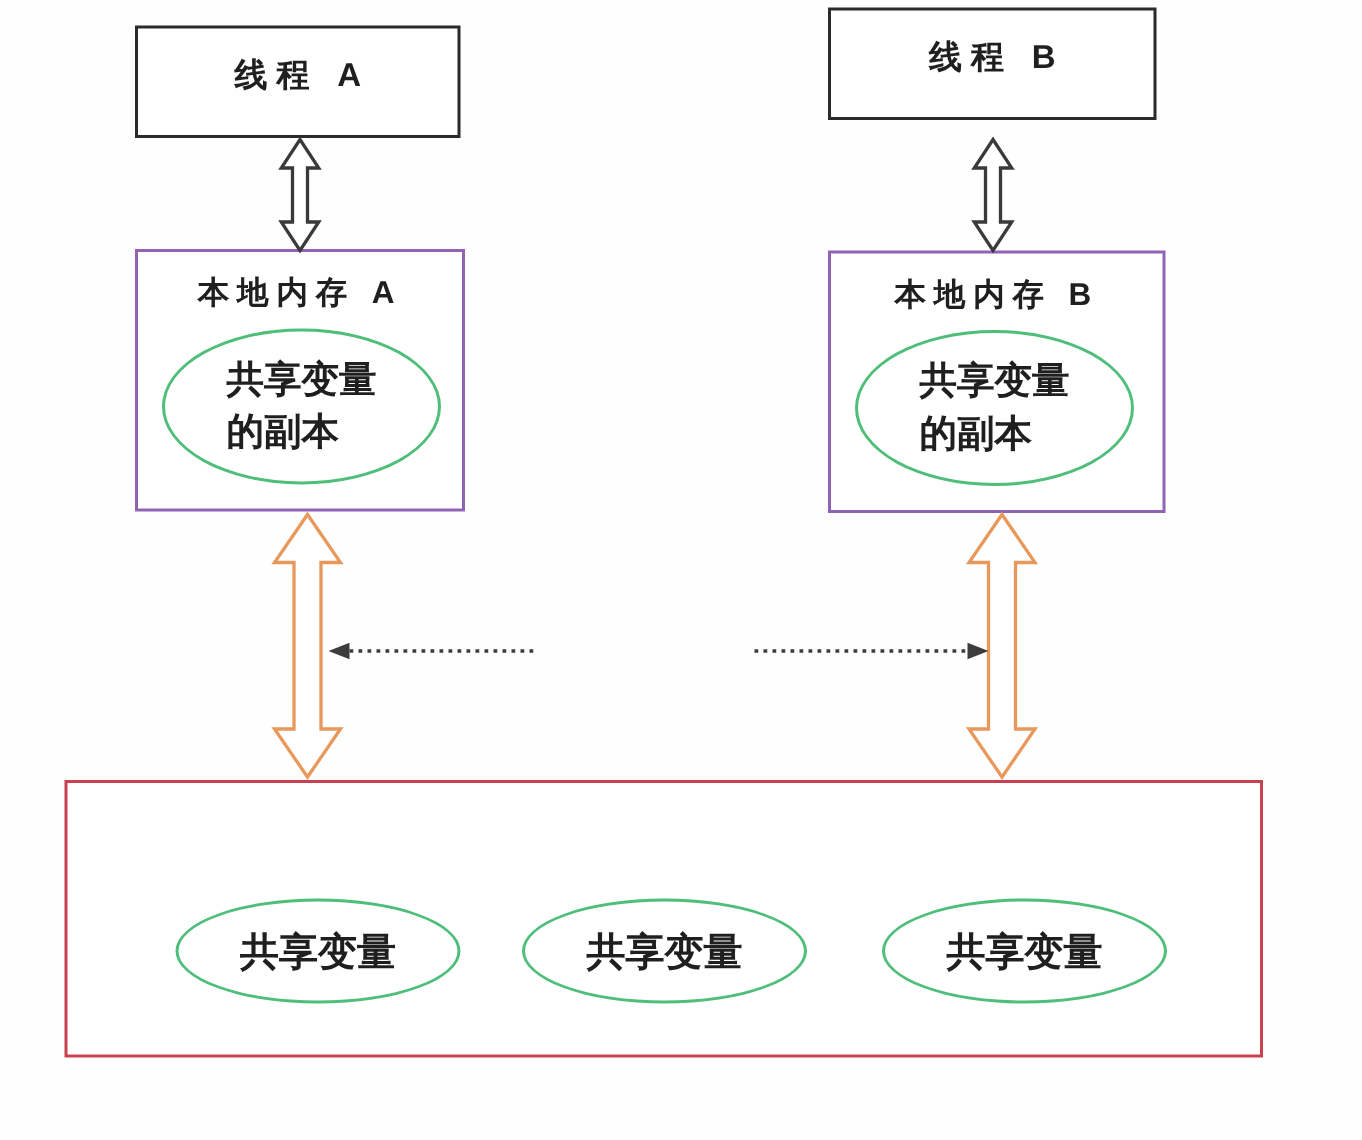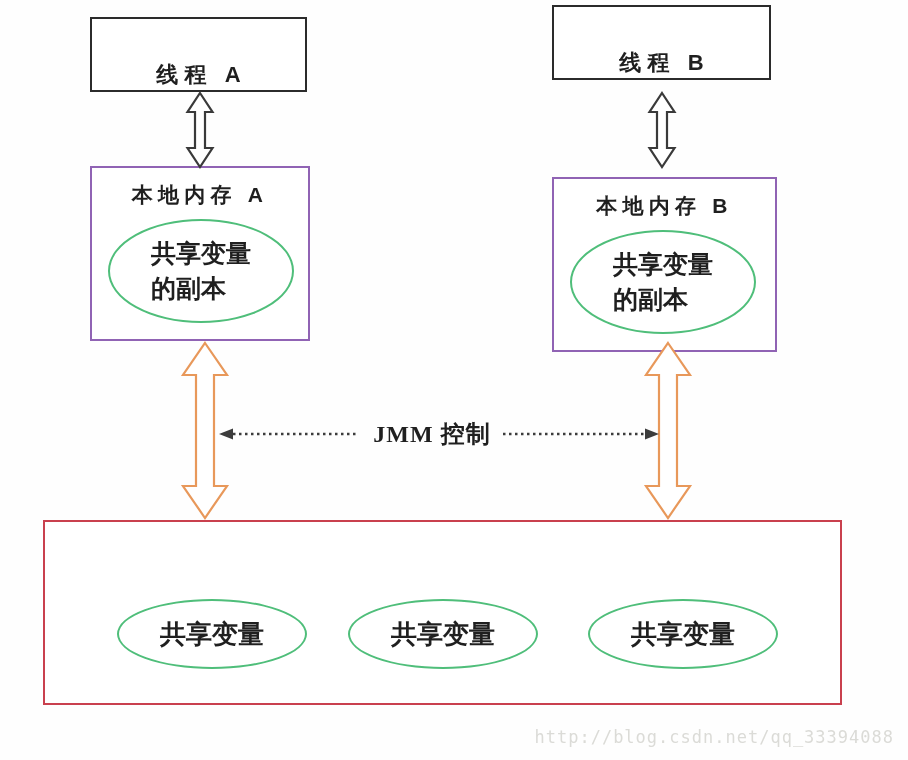--- a/index.html
+++ b/index.html
@@ -13,21 +13,21 @@
     overflow: hidden;
   }
   .node-box {
     position: absolute;
     background: #fff;
     box-sizing: border-box;
   }
   .thread-box {
     border: 2.5px solid var(--color-thread-border, #2b2b2b);
     display: flex;
-    align-items: flex-end;
+    align-items: center;
     justify-content: center;
   }
   .thread-label {
     font-size: 22px;
     font-weight: 600;
     letter-spacing: 0.28em;
     margin-left: 0.28em; 
     margin-top: -10px;
     white-space: nowrap;
   }
@@ -131,21 +131,21 @@
   <div class="node-box local-box" style="left:90px; top:166px; width:220px; height:175px;">
     <div class="local-label">本地内存 A</div>
     <div class="copy-ellipse">
       <div class="copy-text">
         <div>共享变量</div>
         <div>的副本</div>
       </div>
     </div>
   </div>
 
-  <div class="node-box local-box" style="left:552px; top:177px; width:225px; height:175px;">
+  <div class="node-box local-box" style="left:552px; top:167px; width:225px; height:175px;">
     <div class="local-label">本地内存 B</div>
     <div class="copy-ellipse">
       <div class="copy-text">
         <div>共享变量</div>
         <div>的副本</div>
       </div>
     </div>
   </div>
 
   <div class="node-box main-box" style="left:43px; top:520px; width:799px; height:185px;">
@@ -169,17 +169,15 @@
     <path d="M 205 343 L 227 375 L 214 375 L 214 486 L 227 486 L 205 518 L 183 486 L 196 486 L 196 375 L 183 375 Z" style="fill:#ffffff; stroke:var(--color-arrow-orange,#e8985a); stroke-width:2.2;"></path>
 
     <path d="M 668 343 L 690 375 L 677 375 L 677 486 L 690 486 L 668 518 L 646 486 L 659 486 L 659 375 L 646 375 Z" style="fill:#ffffff; stroke:var(--color-arrow-orange,#e8985a); stroke-width:2.2;"></path>
 
     <polygon points="219,434 233,428.5 233,439.5" style="fill:var(--color-dotted-line,#3c3c3c);"></polygon>
     <line x1="233" y1="434" x2="357" y2="434" style="stroke:var(--color-dotted-line,#3c3c3c); stroke-width:2.4; stroke-dasharray:2.5 3.5;"></line>
     <line x1="503" y1="434" x2="645" y2="434" style="stroke:var(--color-dotted-line,#3c3c3c); stroke-width:2.4; stroke-dasharray:2.5 3.5;"></line>
     <polygon points="659,434 645,428.5 645,439.5" style="fill:var(--color-dotted-line,#3c3c3c);"></polygon>
   </svg>
 
-  <div class="jmm-label">JMM 控制</div>
 
-  <div class="watermark">http://blog.csdn.net/qq_33394088</div>
 
 </div>
 
 </body></html>

